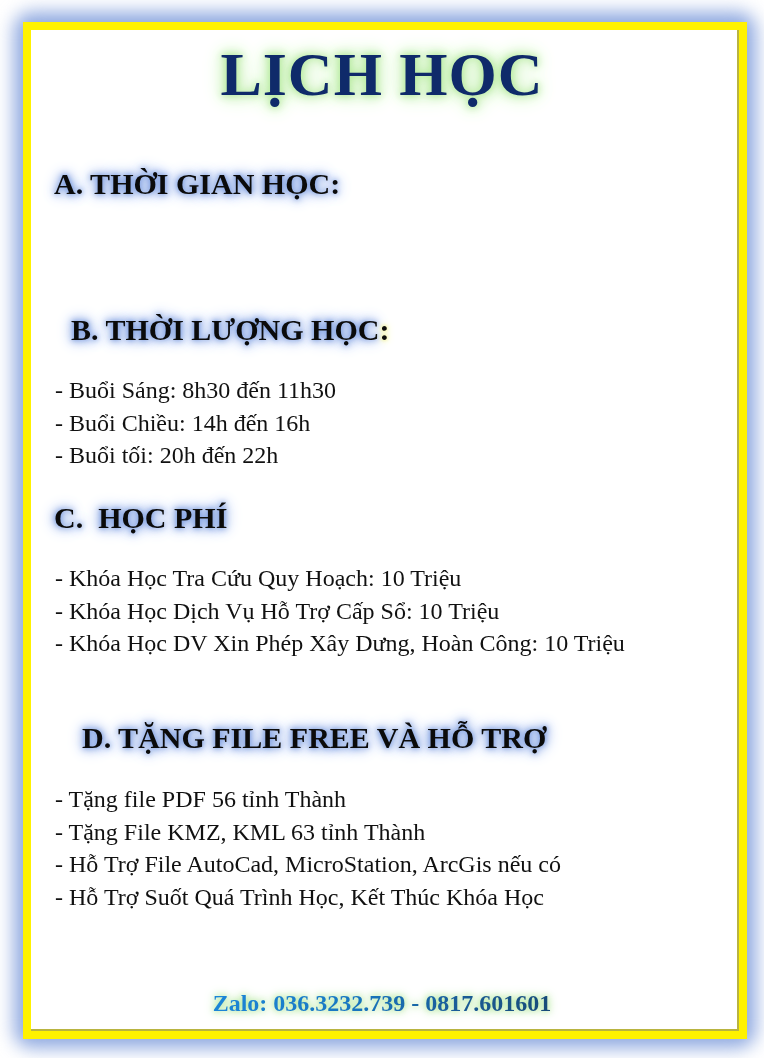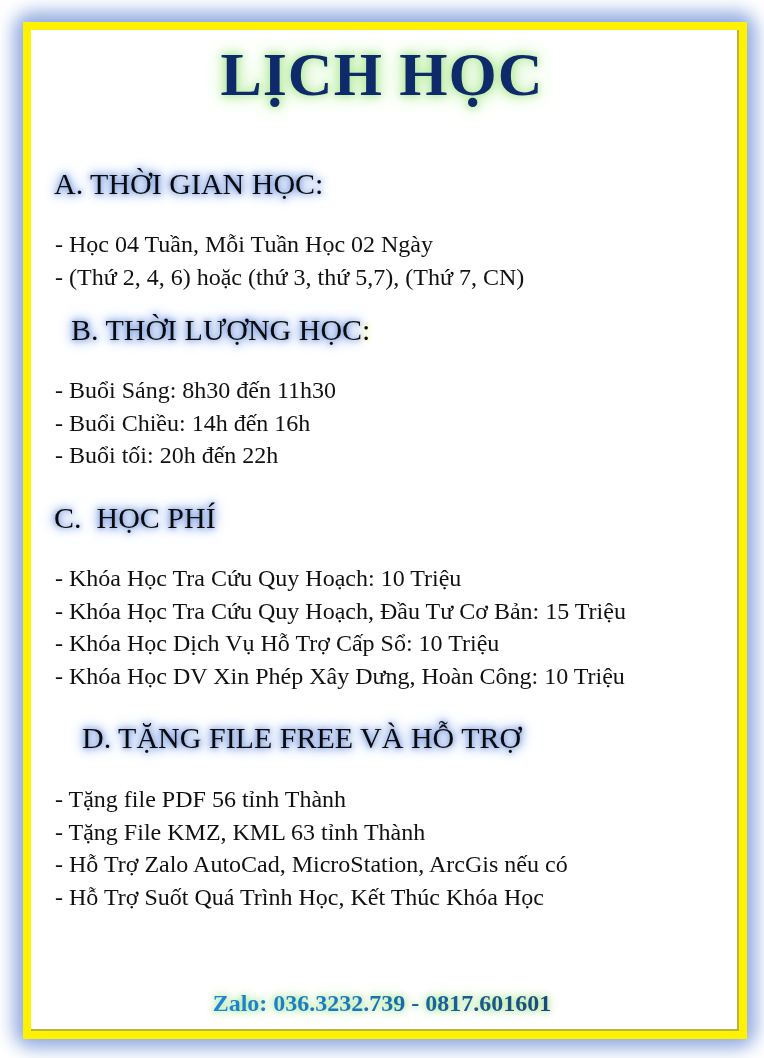--- a/index.html
+++ b/index.html
@@ -54,21 +54,21 @@
       font-size: 62px;
       letter-spacing: 1px;
       color: #0f2a6a;
       text-shadow: 0 0 6px #b8eba0, 0 0 12px #b8eba0, 0 0 18px #c9f2b8, 0 0 24px #d6f5c8;
       line-height: 76px;
     }
     .heading {
       position: absolute;
       left: 54px;
       font-family: "Liberation Serif", serif;
-      font-weight: normal;
+      font-weight: bold;
       font-size: 30px;
       color: #0b0b0b;
       line-height: 36px;
       white-space: pre;
       text-shadow: 0 0 5px #7c9de0, 0 0 9px #7c9de0, 0 0 14px #9ab4ea, 0 0 18px #b7c9f0;
     }
     .heading .colon-y {
       text-shadow: 0 0 4px #f0f050, 0 0 8px #f5f58a;
     }
     .items {
@@ -108,43 +108,38 @@
 <body>
 
 <div class="glow-frame"></div>
 <div class="frame"></div>
 
 <div class="content">
 
   <div class="title">LỊCH HỌC</div>
 
   <div class="heading" style="top:166px;">A. THỜI GIAN HỌC:</div>
-  <ul class="items" style="top:228px;">
-    <li>- Học 04 Tuần, Mỗi Tuần Học 02 Ngày</li>
-    <li>- (Thứ 2, 4, 6) hoặc (thứ 3, thứ 5,7), (Thứ 7, CN)</li>
-  </ul>
 
   <div class="heading" style="top:312px;padding-left:17px;"><span>B. THỜI LƯỢNG HỌC</span><span class="colon-y">:</span></div>
   <ul class="items" style="top:374px;">
     <li>- Buổi Sáng: 8h30 đến 11h30</li>
     <li>- Buổi Chiều: 14h đến 16h</li>
     <li>- Buổi tối: 20h đến 22h</li>
   </ul>
 
   <div class="heading" style="top:500px;">C.  HỌC PHÍ</div>
   <ul class="items" style="top:562px;">
     <li>- Khóa Học Tra Cứu Quy Hoạch: 10 Triệu</li>
-    <li>- Khóa Học Tra Cứu Quy Hoạch, Đầu Tư Cơ Bản: 15 Triệu</li>
     <li>- Khóa Học Dịch Vụ Hỗ Trợ Cấp Sổ: 10 Triệu</li>
     <li>- Khóa Học DV Xin Phép Xây Dưng, Hoàn Công: 10 Triệu</li>
   </ul>
 
   <div class="heading" style="top:720px;padding-left:28px;">D. TẶNG FILE FREE VÀ HỖ TRỢ</div>
   <ul class="items" style="top:783px;">
     <li>- Tặng file PDF 56 tỉnh Thành</li>
     <li>- Tặng File KMZ, KML 63 tỉnh Thành</li>
-    <li>- Hỗ Trợ Zalo AutoCad, MicroStation, ArcGis nếu có</li>
+    <li>- Hỗ Trợ File AutoCad, MicroStation, ArcGis nếu có</li>
     <li>- Hỗ Trợ Suốt Quá Trình Học, Kết Thúc Khóa Học</li>
   </ul>
 
   <div class="contact contact-zalo"><span>Zalo: 036.3232.739 - 0817.601601</span></div>
 
 </div>
 
 </body></html>

